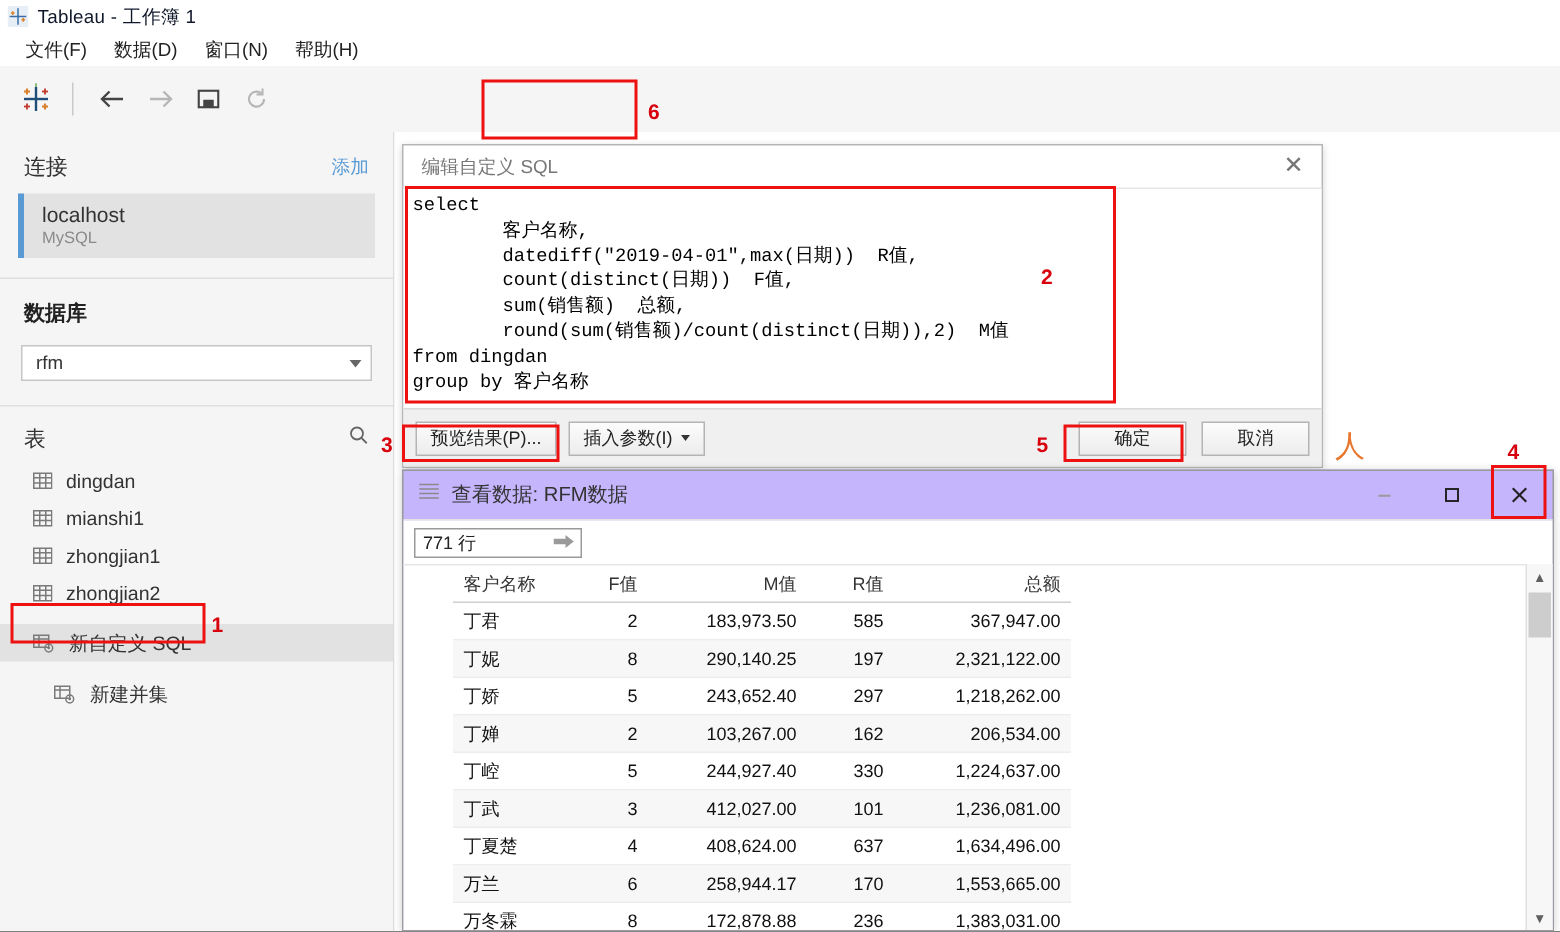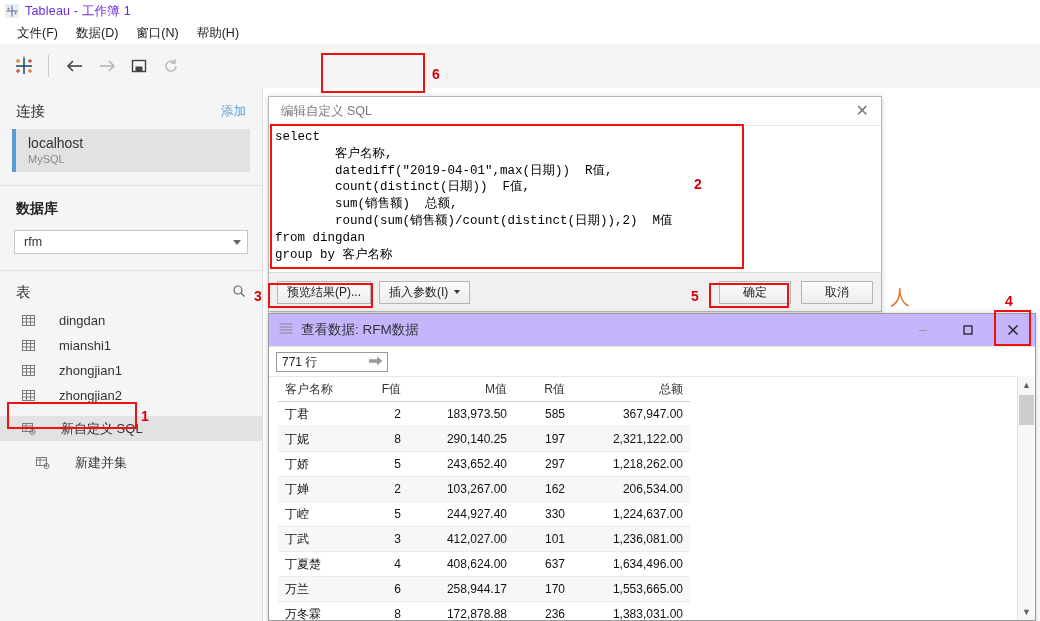--- a/index.html
+++ b/index.html
@@ -21,21 +21,21 @@
     position: absolute; left: 0; top: 0; width: 1040px; height: 22px;
     background: #ffffff;
     display: flex; align-items: center;
     font-size: 12px; color: #3b3b3b;
   }
   .tb-icon {
     width: 14px; height: 14px; margin-left: 5px; margin-right: 6px;
     position: relative; flex: none;
   }
   .tb-icon svg { display:block; }
-  .tb-title { font-size: 12.5px; color: #6d28d9; letter-spacing: .2px; }
+  .tb-title { font-size: 12.5px; color: #0f172a; letter-spacing: .2px; }
 
   
   .menubar {
     position: absolute; left: 0; top: 22px; width: 1040px; height: 22px;
     background: #ffffff;
     display: flex; align-items: center;
     padding-left: 8px;
     font-size: 12.5px; color: #222;
   }
   .menu-item { padding: 0 9px; line-height: 22px; white-space: nowrap; }
@@ -88,21 +88,21 @@
   }
   .caret { width: 0; height: 0; border-left: 4px solid transparent;
            border-right: 4px solid transparent; border-top: 5px solid #666; }
 
   .tbl-head { display:flex; align-items:center; justify-content: space-between;
               padding: 12px 16px 4px 16px; }
 
   .tbl-list { margin-top: 2px; }
   .tbl-row {
     display: flex; align-items: center;
-    height: 25px; padding-left: 22px; font-size: 13px; color: #333; gap: 15px;
+    height: 25px; padding-left: 22px; font-size: 13px; color: #333;
   }
   .tbl-row .ico { margin-right: 9px; flex:none; display:flex; }
   .tbl-row.custom { background: #e2e2e2; margin-top: 8px; text-align: center; }
   .tbl-row.plain2 { margin-top: 9px; padding-left: 36px; }
 
   
   .mainarea {
     position: absolute; left: 263px; top: 88px; right: 0; bottom: 0;
     background: #ffffff;
   }
@@ -194,20 +194,21 @@
     display:flex; align-items:center; justify-content: space-between;
     padding: 0 4px 0 5px; box-sizing: border-box;
     font-size: 12px; color: #222;
   }
 
   .grid-wrap {
     position: absolute; left: 0; right: 0; top: 62px; bottom: 0;
     overflow: hidden;
     border-top: 1px solid #e6e6e6;
     background: #fff;
+    padding-left: 24px;
   }
   table.grid { border-collapse: collapse; margin-left: 9px; }
   table.grid th, table.grid td {
     font-size: 12px; color: #111;
     padding: 0 7px; height: 24px; line-height: 24px;
     border-bottom: 1px solid #ededed;
     white-space: nowrap;
   }
   table.grid th { font-weight: normal; color: #333; border-bottom: 1px solid #cfcfcf; }
   table.grid td.num, table.grid th.num { text-align: right; }

